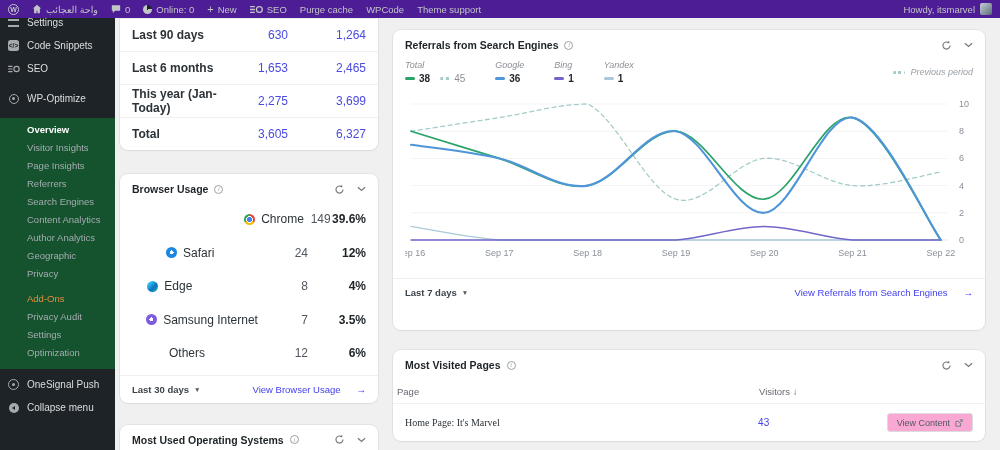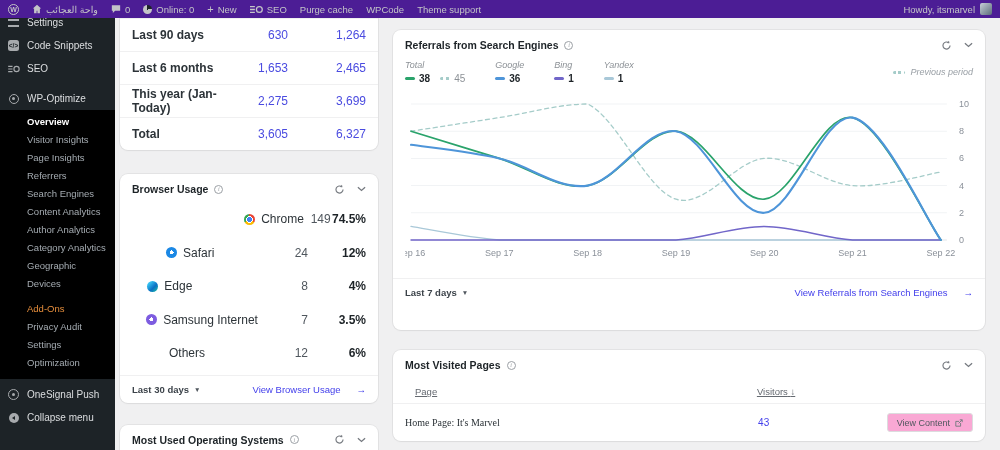--- a/index.html
+++ b/index.html
@@ -17,21 +17,21 @@
 
   
   .sidebar { position:fixed; top:18px; left:0; width:115px; bottom:0; background:#1d2327; z-index:40; }
   .menu-item { display:flex; align-items:center; gap:7px; padding:5px 4px 5px 7px; font-size:10px; color:#dcdee0; cursor:pointer; position:relative; }
   .menu-item.cut { margin-top:-7px; }
   .menu-item.active { background:#2271b1; color:#fff; }
   .menu-arrow { position:absolute; right:-5px; top:50%; margin-top:-4px; width:0; height:0;
     border-top:4px solid transparent; border-bottom:4px solid transparent; border-left:5px solid #2271b1; }
   .mi-icon { width:13px; height:13px; display:flex; align-items:center; justify-content:center; color:#a7aaad; flex:0 0 13px; font-size:9px; }
   .sep { height:7px; }
-  .submenu { padding:2px 0 8px; background:#000000; }
+  .submenu { padding:2px 0 8px; background:#14532d;margin-top:8px; }
   .sub-item { padding:3.5px 6px 3.5px 27px; font-size:9.5px; color:#a5acb2; cursor:pointer; white-space:nowrap; }
   .sub-item.current { color:#fff; font-weight:bold; }
   .sub-item.addons { color:#e68e3c; margin-top:7px; }
   .gear-sliders { width:11px; height:8px; border-top:2px solid #a7aaad; border-bottom:2px solid #a7aaad; }
   .code-sq { width:11px; height:11px; background:#a7aaad; border-radius:2.5px; color:#1d2327; font-size:6.5px; display:flex; align-items:center; justify-content:center; font-weight:bold; }
   .target { width:10px; height:10px; border:1.5px solid #a7aaad; border-radius:50%; display:flex; align-items:center; justify-content:center; }
   .target i { width:3px; height:3px; background:#a7aaad; border-radius:50%; }
   .stat-pie { width:11px; height:11px; border-radius:50%; background:conic-gradient(#fff 0 270deg, transparent 270deg 360deg); transform:rotate(-90deg); }
   .onesignal { width:11px; height:11px; border:1.5px solid #a7aaad; border-radius:50%; display:flex; align-items:center; justify-content:center; }
   .onesignal i { width:3px; height:3px; background:#a7aaad; border-radius:50%; }
@@ -86,21 +86,21 @@
   .lg-label { font-size:9px; font-style:italic; color:#8c9196; }
   .lg-vals { display:flex; align-items:center; gap:10px; }
   .lg-val { display:flex; align-items:center; gap:4px; font-size:10px; font-weight:bold; color:#1d2327; }
   .lg-val.muted { color:#8c9196; font-weight:normal; }
   .dash { width:10px; height:3px; border-radius:2px; display:inline-block; }
   .prev-note { margin-left:auto; align-self:center; font-size:9px; font-style:italic; color:#9aa0a6; display:flex; align-items:center; gap:5px; }
   .chart-wrap { padding:0 12px; }
   .chart-wrap svg { display:block; width:100%; height:186px; }
 
   
-  .tbl-head { display:flex; align-items:center; padding:7px 22px 6px; font-size:9.5px; color:#646970; border-bottom:1px solid #f0f0f1;text-decoration:underline; }
+  .tbl-head { display:flex; align-items:center; padding:7px 4px 6px; font-size:9.5px; color:#646970; border-bottom:1px solid #f0f0f1; }
   .tbl-row { display:flex; align-items:center; padding:9px 12px; font-size:10px; }
   .col-page { width:56%; }
   .col-visitors { flex:1;margin-left:35px; }
   .page-name { color:#2c3338;font-family:Liberation Serif, serif; }
   .visitors-val { color:#4440eb; cursor:pointer; }
   .view-content-btn { margin-left:auto; border:1px solid #dcdcde; border-radius:3px; padding:3.5px 9px; font-size:9px; color:#50575e;
     display:flex; align-items:center; gap:5px; cursor:pointer; background:#f9a8d4; }
 </style>
 </head>
 <body>
@@ -183,23 +183,22 @@
     <span>WP-Optimize</span>
   </div>
   <div class="submenu">
     <div class="sub-item current">Overview</div>
     <div class="sub-item">Visitor Insights</div>
     <div class="sub-item">Page Insights</div>
     <div class="sub-item">Referrers</div>
     <div class="sub-item">Search Engines</div>
     <div class="sub-item">Content Analytics</div>
     <div class="sub-item">Author Analytics</div>
-    <div class="sub-item">Category Analytics</div>
     <div class="sub-item">Geographic</div>
-    <div class="sub-item">Devices</div>
+    <div class="sub-item">Privacy</div>
     <div class="sub-item addons">Add-Ons</div>
     <div class="sub-item">Privacy Audit</div>
     <div class="sub-item">Settings</div>
     <div class="sub-item">Optimization</div>
   </div>
   <div class="menu-item" style="margin-top:4px;">
     <span class="mi-icon">
         <span class="onesignal">
           <i></i>
         </span>
@@ -258,21 +257,21 @@
               <path d="M1 1l4 3.6L9 1" fill="none" stroke="#787c82" stroke-width="1.5"></path>
             </svg>
         </span>
       </div>
       <div class="metric-rows">
         <div class="metric-row">
           <span class="metric-bar" style="width: 74.5%;"></span>
           <span class="m-icon ic-chrome"></span>
           <span class="m-name">Chrome</span>
           <span class="m-count">149</span>
-          <span class="m-pct">74.5%</span>
+          <span class="m-pct">39.6%</span>
         </div>
         <div class="metric-row">
           <span class="metric-bar" style="width: 12%;"></span>
           <span class="m-icon ic-safari"></span>
           <span class="m-name">Safari</span>
           <span class="m-count">24</span>
           <span class="m-pct">12%</span>
         </div>
         <div class="metric-row">
           <span class="metric-bar" style="width: 4%;"></span>

